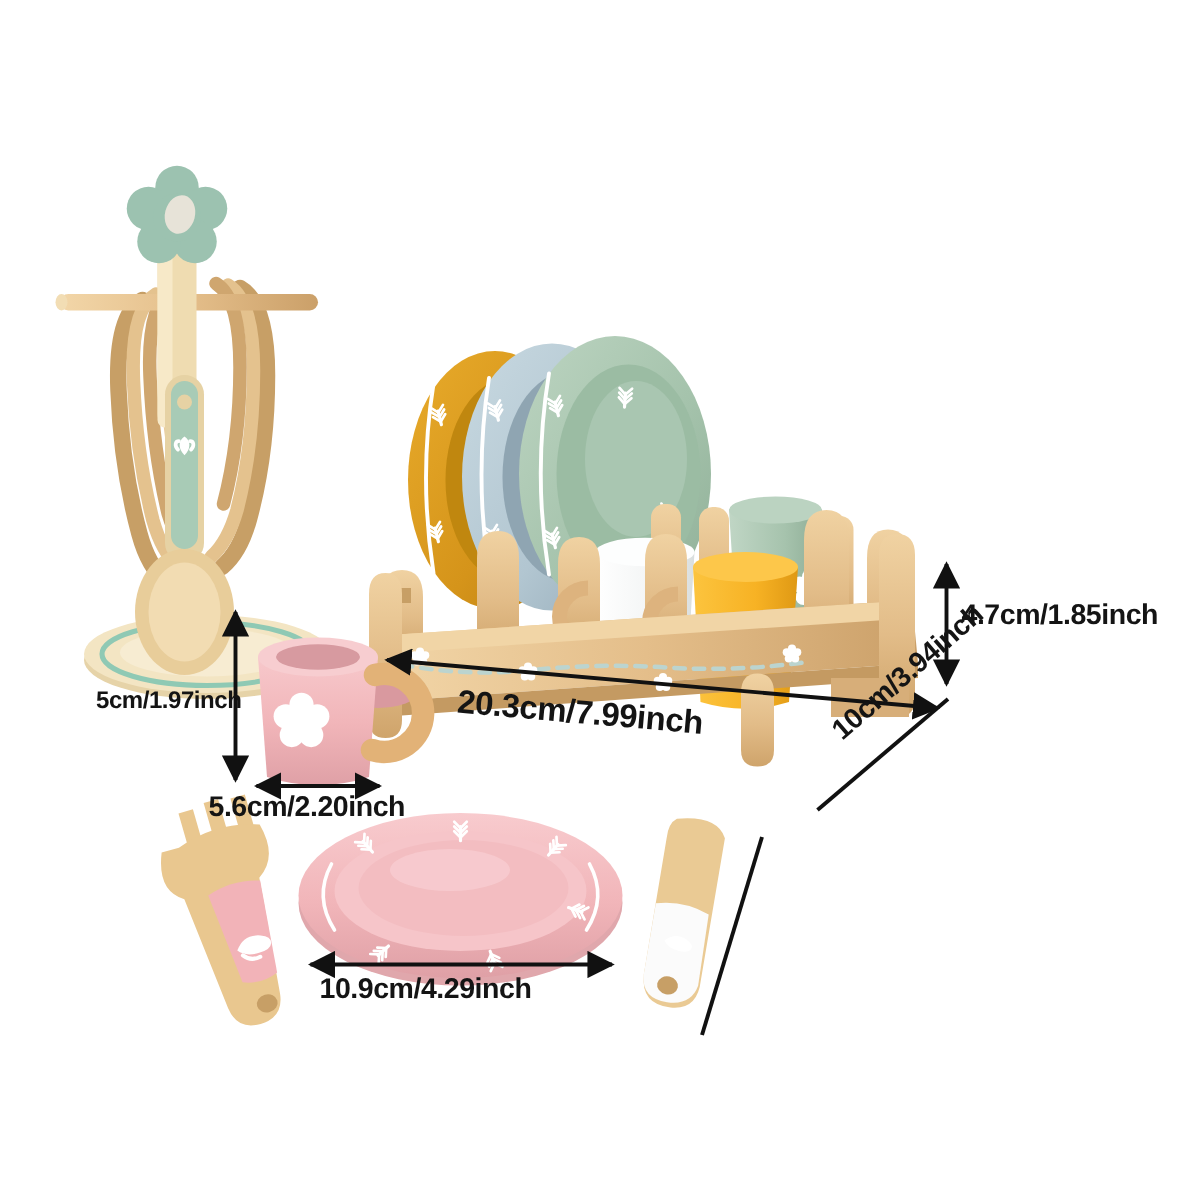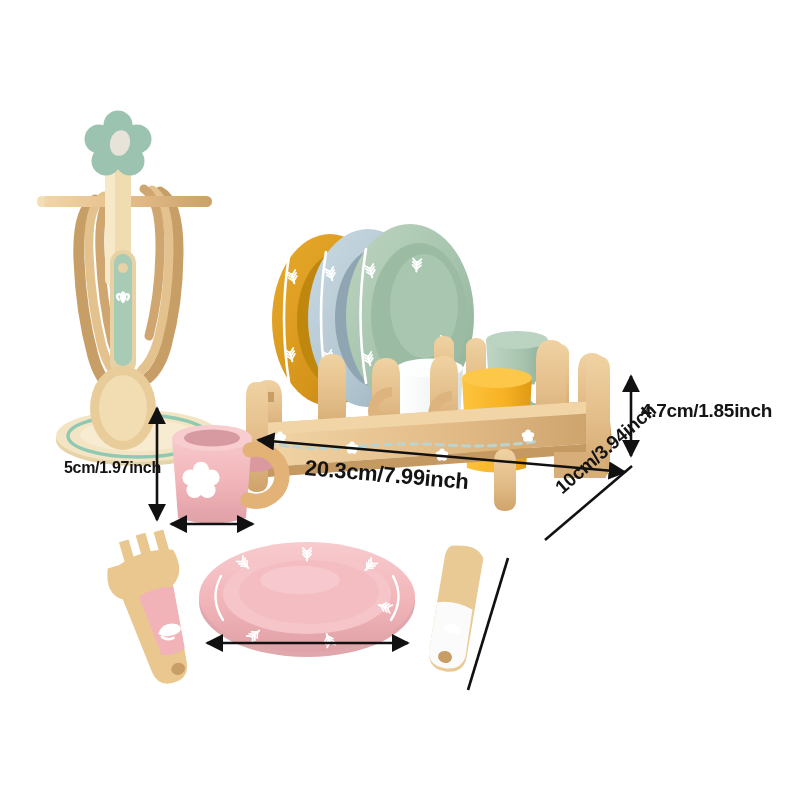--- a/index.html
+++ b/index.html
@@ -292,22 +292,24 @@
 
     <line x1="545" y1="540" x2="632" y2="466" stroke="#111" stroke-width="2.6"></line>
 
     <line x1="207" y1="643" x2="408" y2="643" stroke="#111" stroke-width="2.6" marker-start="url(#ar)" marker-end="url(#ar)"></line>
 
     <line x1="468" y1="690" x2="508" y2="558" stroke="#111" stroke-width="2.6"></line>
   </svg>
 
   <div class="dim-label" style="left:36px;top:459px;font-size:16px;margin-left:28px;">5cm/1.97inch</div>
 
+  <div class="dim-label" style="left:139px;top:528px;font-size:19px;">5.6cm/2.20inch</div>
 
   <div class="dim-label" style="left:306px;top:455px;font-size:22px;transform:rotate(5deg);transform-origin:left top;">20.3cm/7.99inch</div>
 
   <div class="dim-label" style="left:641px;top:400px;font-size:19px;">4.7cm/1.85inch</div>
 
   <div class="dim-label" style="left:551px;top:482px;font-size:19px;transform:rotate(-41deg);transform-origin:left top;">10cm/3.94inch</div>
 
+  <div class="dim-label" style="left:213px;top:649px;font-size:19px;">10.9cm/4.29inch</div>
 
 
 </div>
 
 </body></html>

